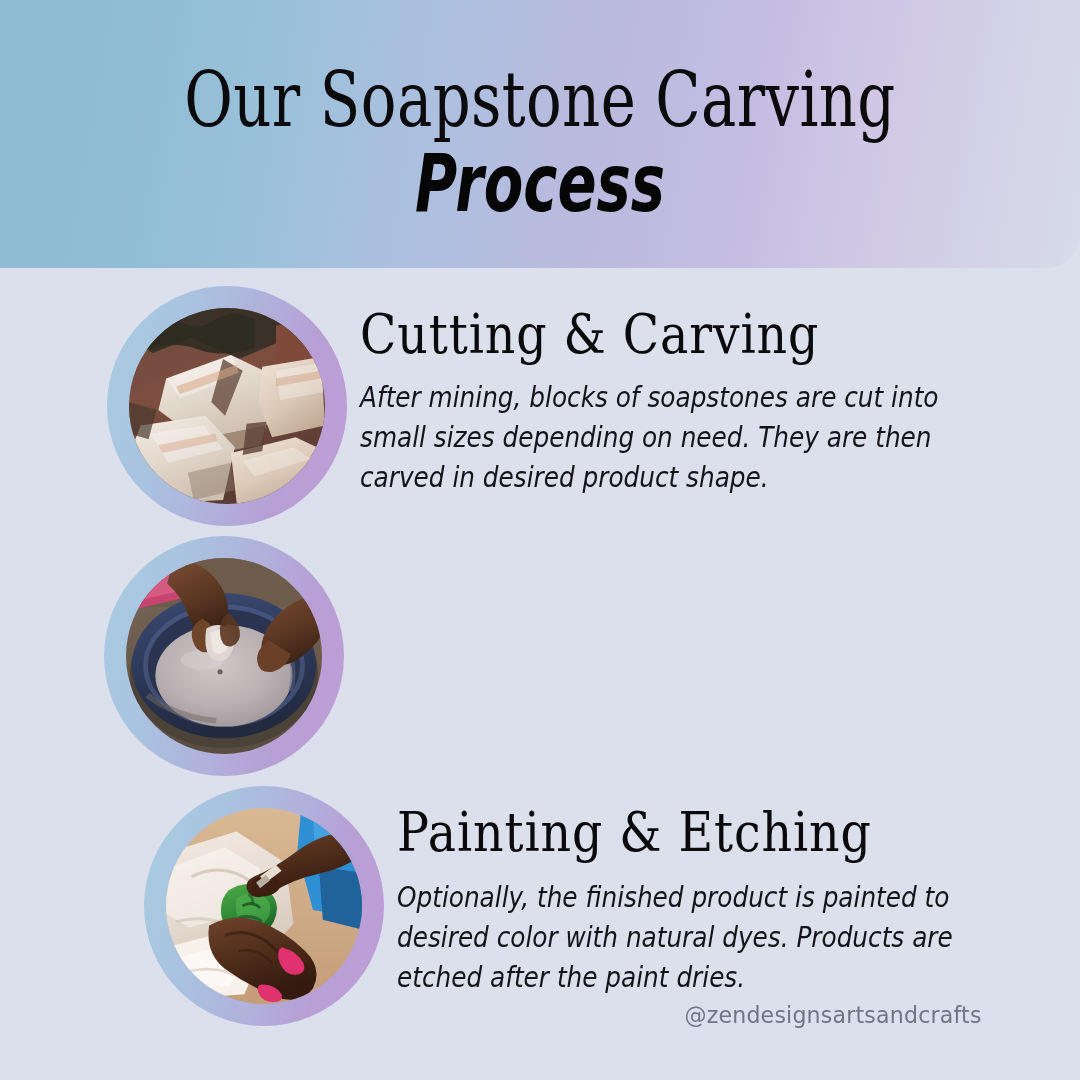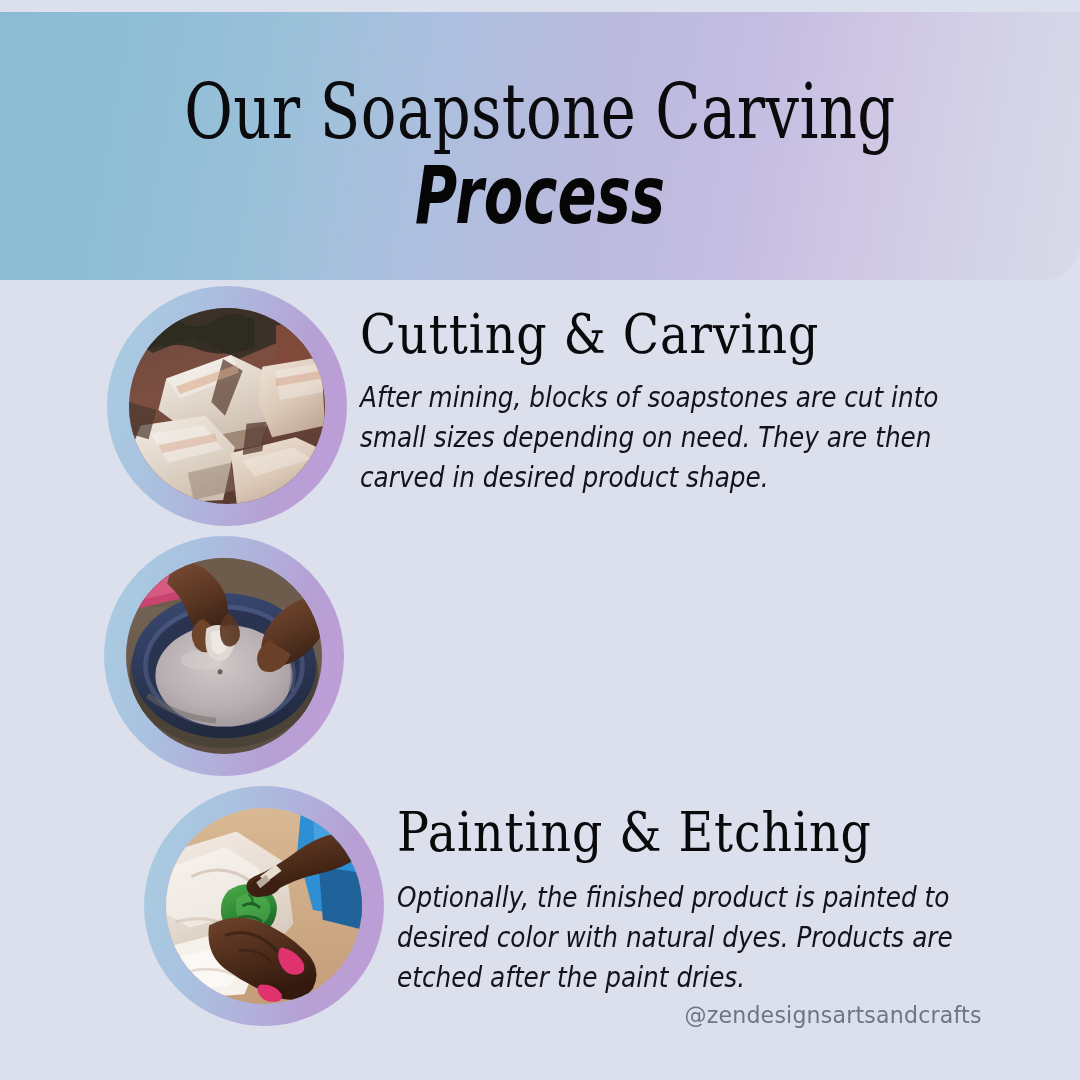--- a/index.html
+++ b/index.html
@@ -21,21 +21,21 @@
     width: 1080px;
     height: 1080px;
     background: #dce0ec;
     overflow: hidden;
   }
 
   
   .header-band {
     position: absolute;
     left: 0;
-    top: 12px;
+    top: 0;
     width: 1080px;
     height: 268px;
     background: linear-gradient(100deg,
         #8dbbd4 0%,
         #8fbdd5 14%,
         #9cc1da 27%,
         #aebfdf 41%,
         #bbbade 56%,
         #c4bde2 68%,
         #cfc7e4 79%,

